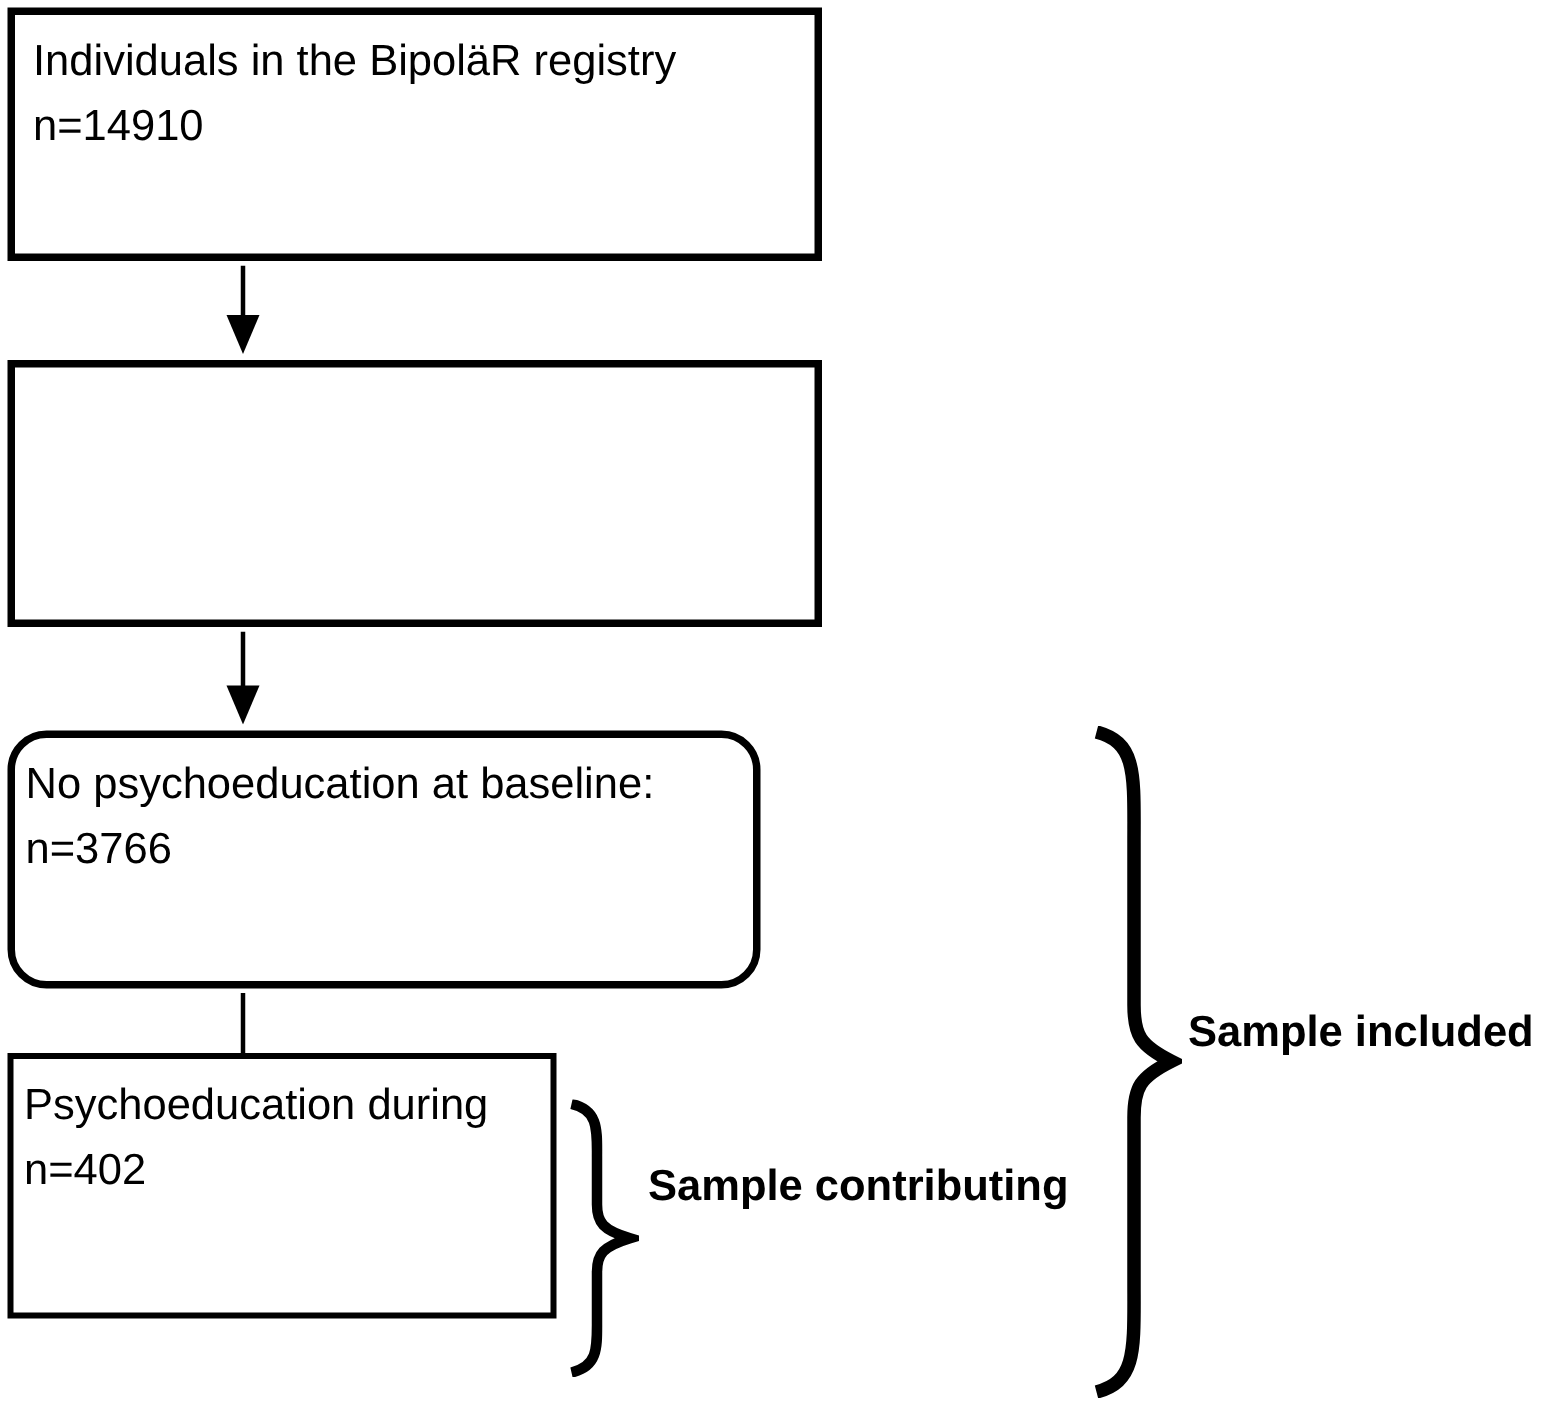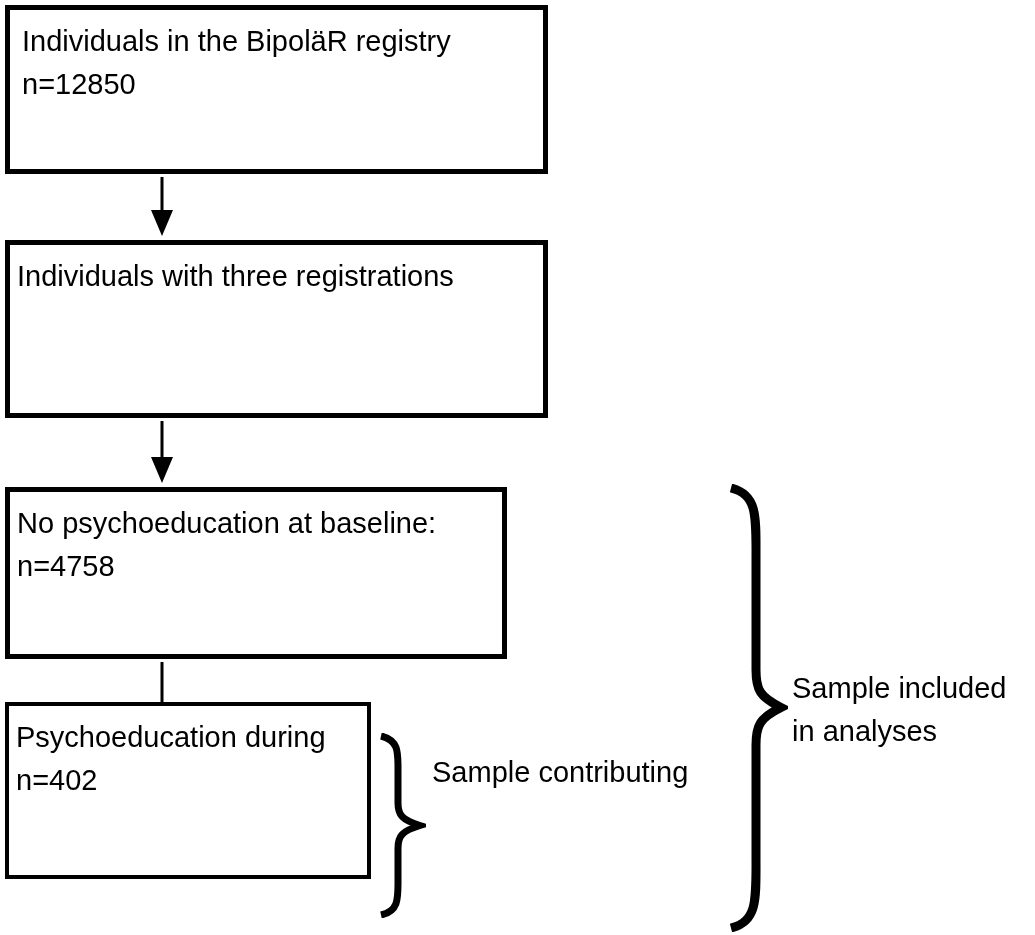--- a/index.html
+++ b/index.html
@@ -22,71 +22,71 @@
     border: 5px solid #000000;
     background: #ffffff;
     padding: 10px 0 0 7px;
     font-size: 29px;
     line-height: 43px;
     white-space: nowrap;
     overflow: visible;
   }
   .box-registry      { left: 5px;  top: 5px;   width: 543px; height: 169px; padding-left: 12px; }
   .box-three-reg     { left: 5px;  top: 240px; width: 543px; height: 178px; }
-  .box-no-psychoed   { left: 5px;  top: 487px; width: 502px; height: 172px; }
+  .box-no-psychoed   { left: 5px;  top: 487px; width: 502px; height: 172px; border-radius: 26px; }
   .box-followup      { left: 5px;  top: 702px; width: 366px; height: 177px; border-width: 4px; }
   .arrow {
     position: absolute;
     width: 24px;
   }
   .arrow-1 { left: 150px; top: 177px; height: 59px; }
   .arrow-2 { left: 150px; top: 421px; height: 62px; }
   .arrow-3 { left: 150px; top: 662px; height: 66px; }
   .brace {
     position: absolute;
   }
   .brace-small { left: 374px; top: 733px; width: 52px; height: 185px; }
   .brace-big   { left: 722px; top: 484px; width: 66px; height: 448px; }
   .annotation {
     position: absolute;
     font-size: 29px;
     line-height: 43px;
     white-space: nowrap;
+    font-weight: bold;
   }
-  .annotation-contributing { left: 432px; top: 751px; }
+  .annotation-contributing { left: 432px; top: 770px; }
   .annotation-included     { left: 792px; top: 667px; }
   svg { display: block; }
 </style>
 </head>
 <body>
 
 <div class="canvas">
 
   <div class="flow-box box-registry">
     <div>Individuals in the BipoläR registry</div>
-    <div>n=12850</div>
+    <div>n=14910</div>
   </div>
 
   <svg class="arrow arrow-1" viewBox="0 0 24 59">
     <line x1="12" y1="0" x2="12" y2="36" stroke="#000000" stroke-width="3"></line>
     <polygon points="1,33 23,33 12,59" fill="#000000"></polygon>
   </svg>
 
   <div class="flow-box box-three-reg">
-    <div>Individuals with three registrations</div>
   </div>
 
   <svg class="arrow arrow-2" viewBox="0 0 24 62">
     <line x1="12" y1="0" x2="12" y2="39" stroke="#000000" stroke-width="3"></line>
     <polygon points="1,36 23,36 12,62" fill="#000000"></polygon>
   </svg>
 
   <div class="flow-box box-no-psychoed">
     <div>No psychoeducation at baseline:</div>
-    <div>n=4758</div>
+    <div>n=3766</div>
   </div>
 
   <svg class="arrow arrow-3" viewBox="0 0 24 66">
     <line x1="12" y1="0" x2="12" y2="43" stroke="#000000" stroke-width="3"></line>
     <polygon points="1,40 23,40 12,66" fill="#000000"></polygon>
   </svg>
 
   <div class="flow-box box-followup">
     <div>Psychoeducation during</div>
     <div>n=402</div>
@@ -99,16 +99,15 @@
   <div class="annotation annotation-contributing">
     <div>Sample contributing</div>
   </div>
 
   <svg class="brace brace-big" viewBox="0 0 66 448">
     <path d="M9,4 C36,11 34,32 34,78 L34,186 C34,206 38,213 59,223.5 C38,234 34,241 34,261 L34,370 C34,416 36,437 9,444" fill="none" stroke="#000000" stroke-width="9" stroke-linejoin="miter"></path>
   </svg>
 
   <div class="annotation annotation-included">
     <div>Sample included</div>
-    <div>in analyses</div>
   </div>
 
 </div>
 
 </body></html>

